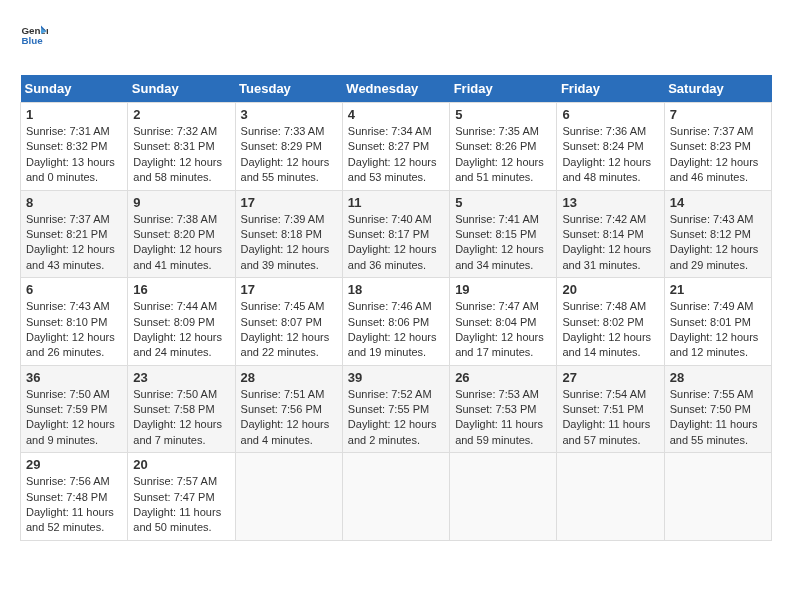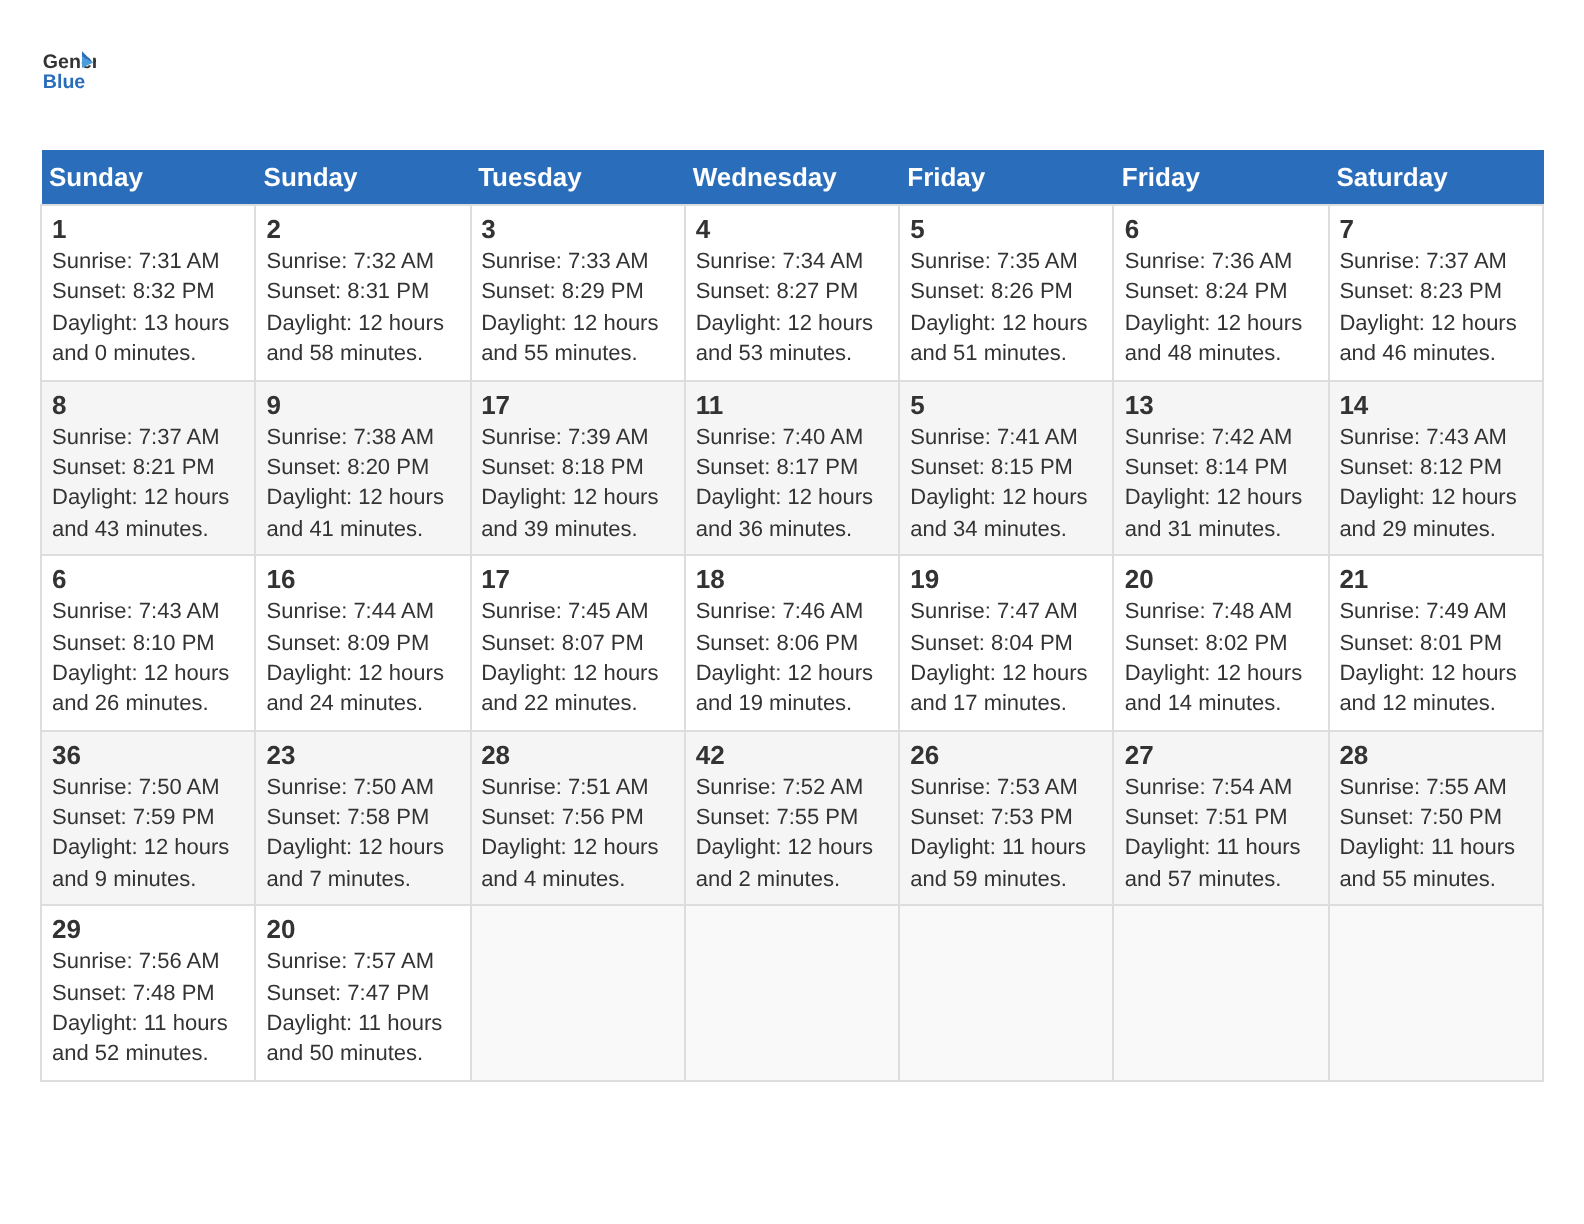--- a/index.html
+++ b/index.html
@@ -210,21 +210,21 @@
         </td>
         <td>
           <span class="day-num">23</span>
           <div class="day-detail">Sunrise: 7:50 AM<br>Sunset: 7:58 PM<br>Daylight: 12 hours and 7 minutes.</div>
         </td>
         <td>
           <span class="day-num">28</span>
           <div class="day-detail">Sunrise: 7:51 AM<br>Sunset: 7:56 PM<br>Daylight: 12 hours and 4 minutes.</div>
         </td>
         <td>
-          <span class="day-num">42</span>
+          <span class="day-num">39</span>
           <div class="day-detail">Sunrise: 7:52 AM<br>Sunset: 7:55 PM<br>Daylight: 12 hours and 2 minutes.</div>
         </td>
         <td>
           <span class="day-num">26</span>
           <div class="day-detail">Sunrise: 7:53 AM<br>Sunset: 7:53 PM<br>Daylight: 11 hours and 59 minutes.</div>
         </td>
         <td>
           <span class="day-num">27</span>
           <div class="day-detail">Sunrise: 7:54 AM<br>Sunset: 7:51 PM<br>Daylight: 11 hours and 57 minutes.</div>
         </td>

